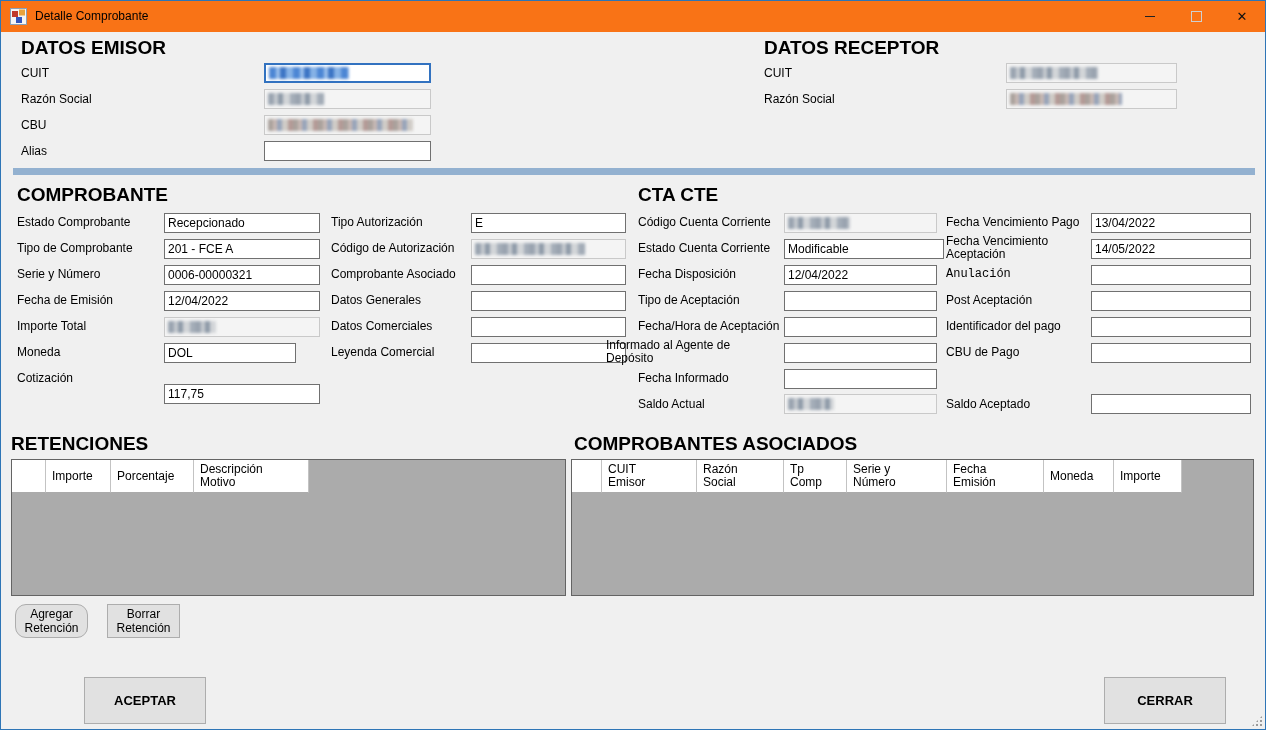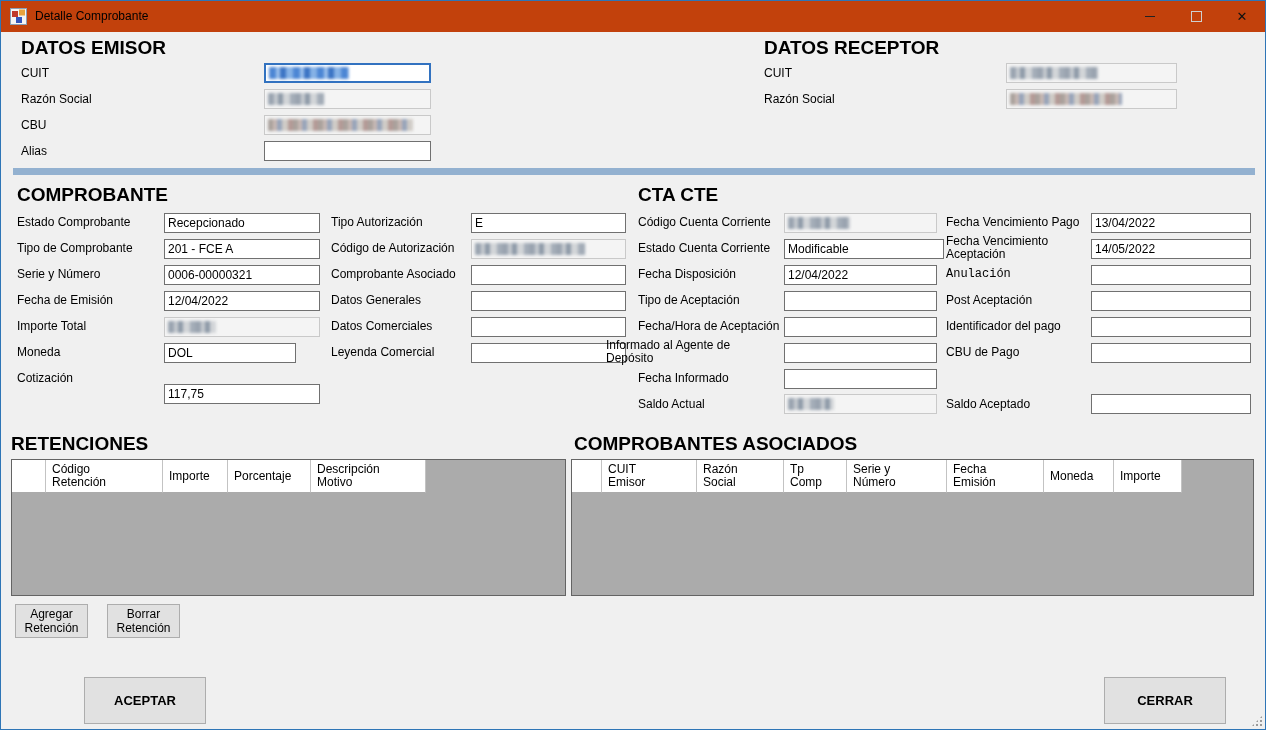--- a/index.html
+++ b/index.html
@@ -1,19 +1,19 @@
 <!DOCTYPE html>
 <html><head>
 <meta charset="utf-8">
 <style>
   html,body{margin:0;padding:0;background:#d8d8d8;}
   .w{position:relative;width:1266px;height:730px;box-sizing:border-box;
      border:1px solid #2e75b6;background:#f0f0f0;
      font-family:"Liberation Sans",sans-serif;overflow:hidden;}
-  .titlebar{position:absolute;left:0;top:0;width:100%;height:31px;background:#c2410c;}
+  .titlebar{position:absolute;left:0;top:0;width:100%;height:31px;background:#f97316;}
   .appicon{position:absolute;left:9px;top:7px;width:17px;height:17px;}
   .title{position:absolute;left:34px;top:8px;font-size:12px;color:#000;}
   .winbtn{position:absolute;top:0;width:46px;height:31px;display:flex;align-items:center;justify-content:center;}
   .minline{width:10px;height:1px;background:#222;}
   .maxbox{width:9px;height:9px;border:1px solid #cfcfcf;}
   .closeicon{font-size:13px;color:#111;line-height:13px;}
   .client{position:absolute;left:0;top:31px;right:0;bottom:0;}
   .hdr{position:absolute;font-weight:bold;font-size:19px;color:#000;white-space:nowrap;}
   .lbl{position:absolute;font-size:12px;color:#000;line-height:13px;white-space:pre-line;}
   .tb{position:absolute;height:20px;box-sizing:border-box;background:#fff;border:1px solid #707070;
@@ -145,31 +145,29 @@
     <div class="tb" style="left:1090px;top:285px;width:160px;"></div>
     <span class="lbl" style="left:945px;top:314px;">CBU de Pago</span>
     <div class="tb" style="left:1090px;top:311px;width:160px;"></div>
     <span class="lbl" style="left:945px;top:366px;">Saldo Aceptado</span>
     <div class="tb" style="left:1090px;top:362px;width:160px;"></div>
 
     <div class="hdr" style="left:10px;top:401px;">RETENCIONES</div>
     <div class="grid" style="left:10px;top:427px;width:555px;height:137px;">
       <div class="ghead">
         <div class="gh sel" style="width:34px;"></div>
-        <div class="gh" style="width:117px;">Código
-Retención</div>
         <div class="gh" style="width:65px;">Importe</div>
         <div class="gh" style="width:83px;">Porcentaje</div>
         <div class="gh" style="width:115px;">Descripción
 Motivo</div>
         <div class="gh fill"></div>
       </div>
       <div></div>
     </div>
-    <div class="btn" style="left:14px;top:572px;width:73px;height:34px;">Agregar Retención</div>
+    <div class="btn" style="left:14px;top:572px;width:73px;height:34px;border-radius:11px;">Agregar Retención</div>
     <div class="btn" style="left:106px;top:572px;width:73px;height:34px;">Borrar Retención</div>
 
     <div class="hdr" style="left:573px;top:401px;">COMPROBANTES ASOCIADOS</div>
     <div class="grid" style="left:570px;top:427px;width:683px;height:137px;">
       <div class="ghead">
         <div class="gh sel" style="width:30px;"></div>
         <div class="gh" style="width:95px;">CUIT
 Emisor</div>
         <div class="gh" style="width:87px;">Razón
 Social</div>

